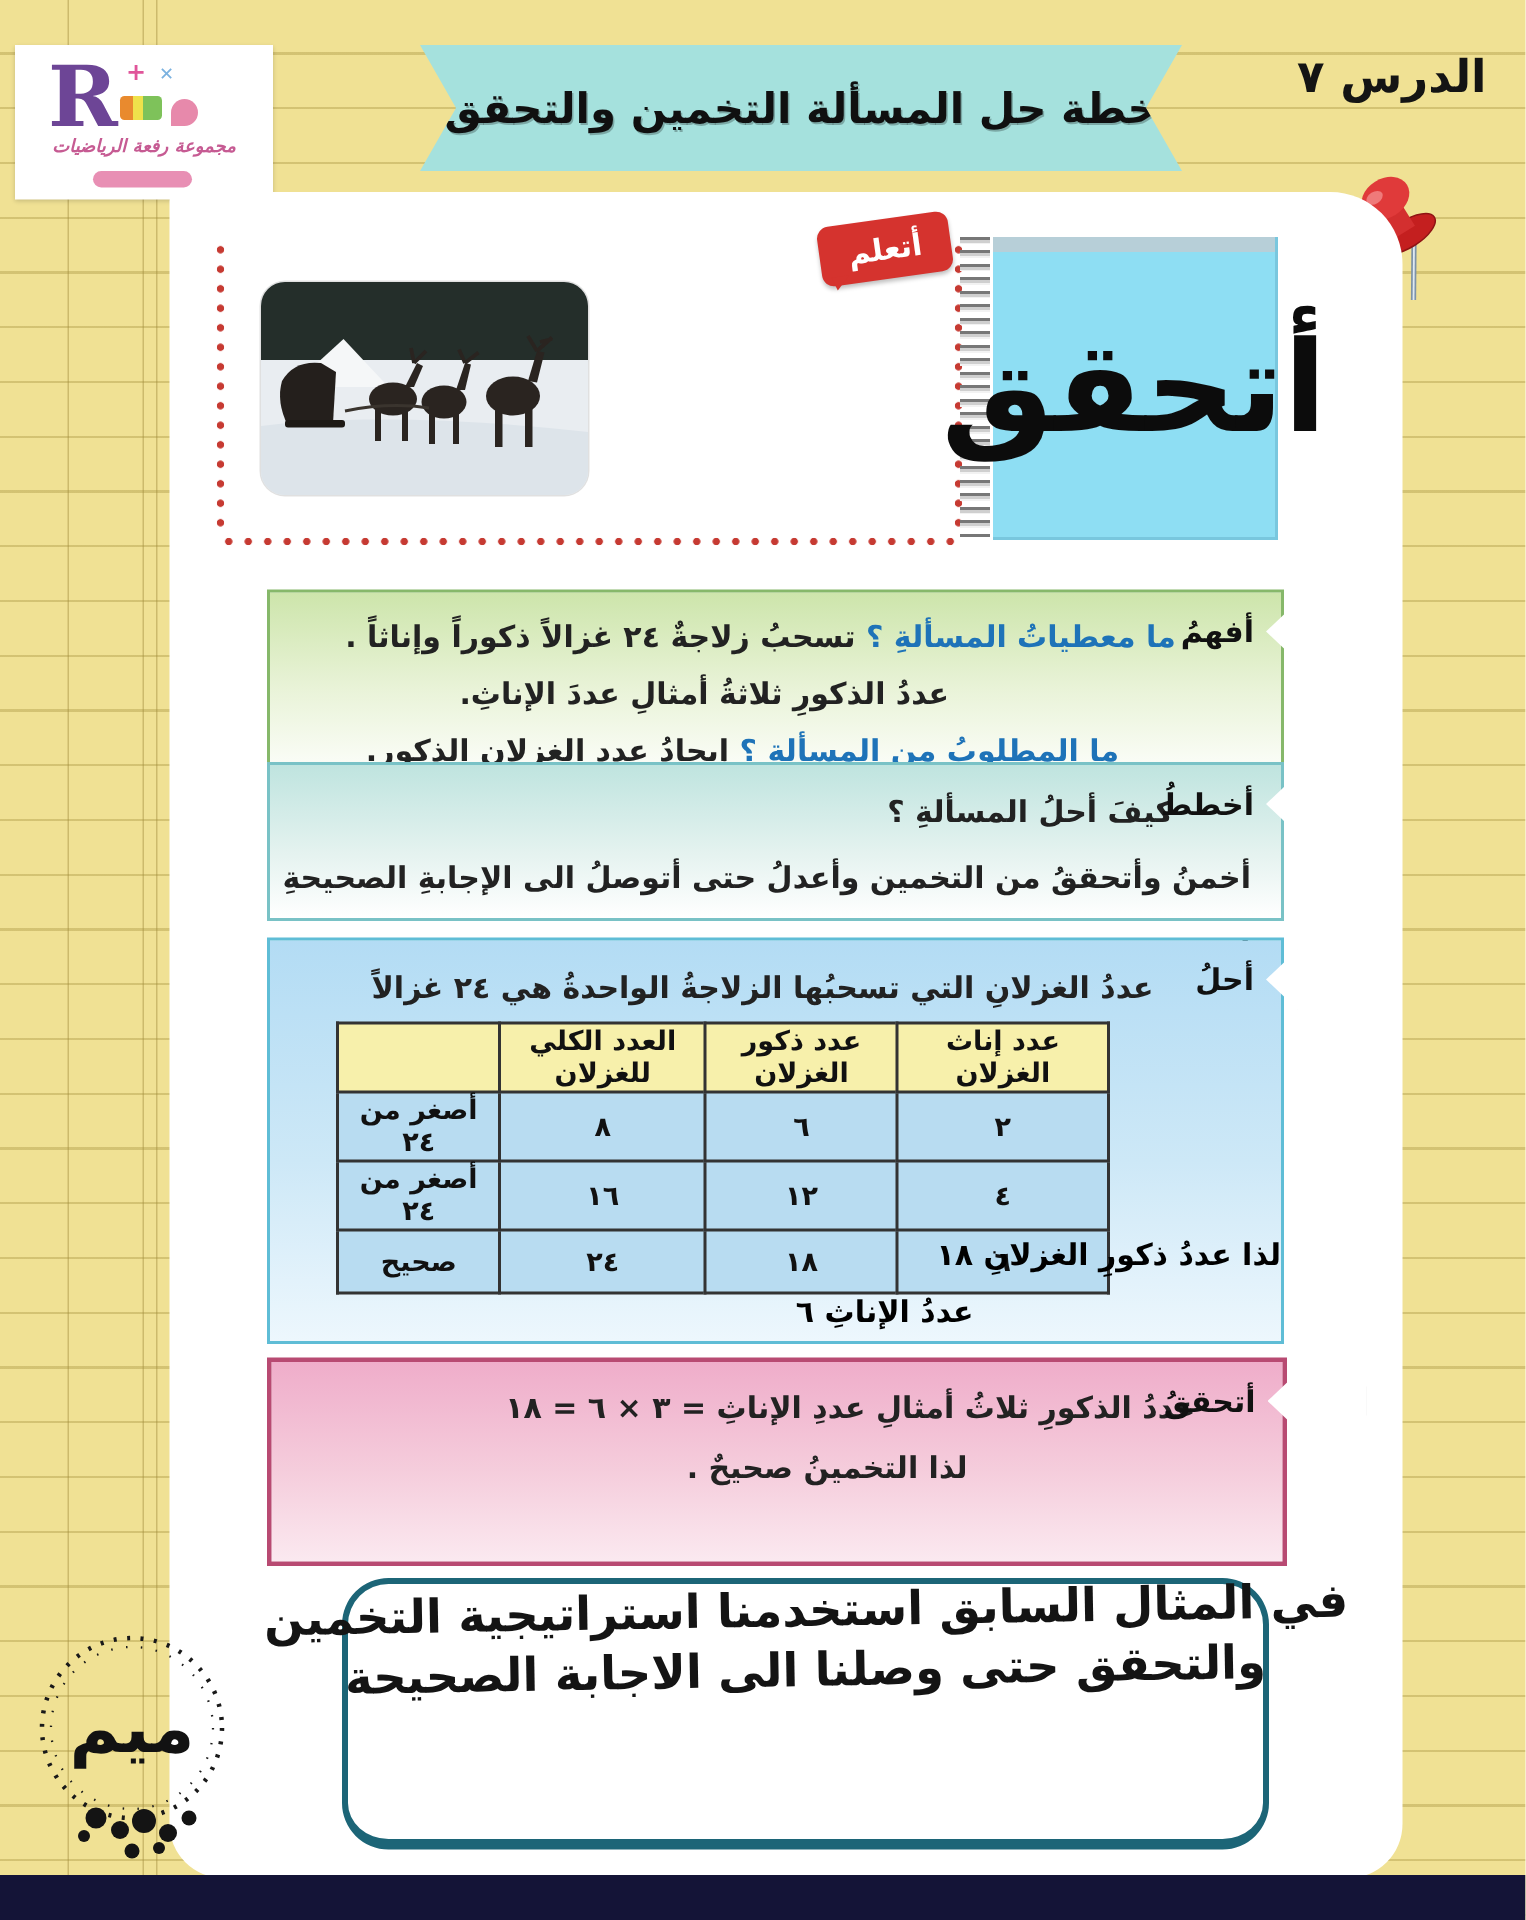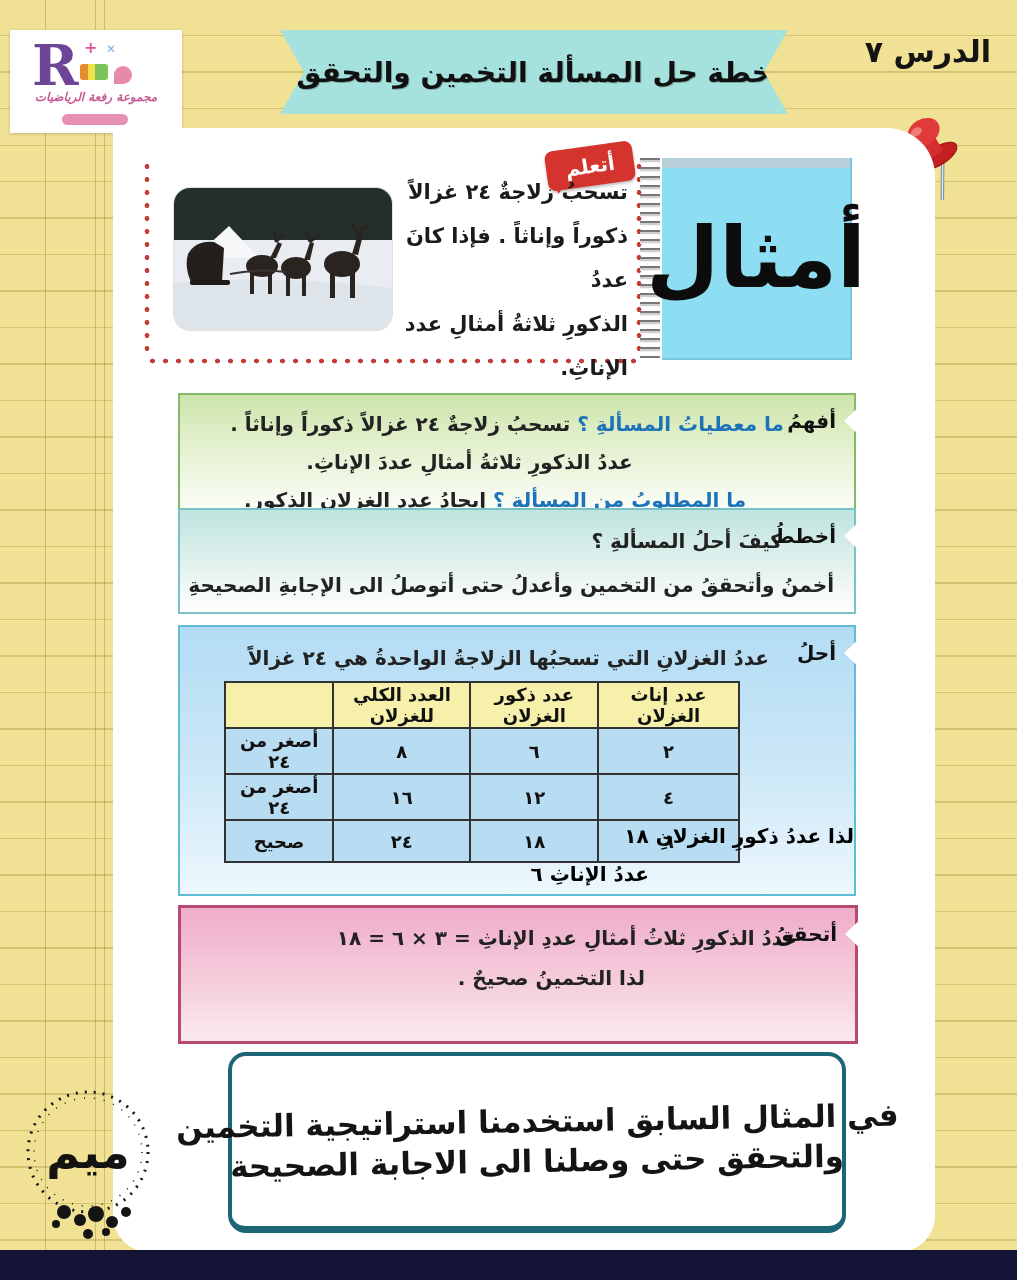--- a/index.html
+++ b/index.html
@@ -101,22 +101,22 @@
   .solve-c1{position:absolute;top:197px;right:0;left:0;font-size:20px;font-weight:700;}
   .solve-c2{position:absolute;top:235px;right:0;left:0;padding-right:205px;font-size:20px;font-weight:700;}
 
   .chk-line{font-size:20px;font-weight:700;color:#222;line-height:40px;}
   .chk1{padding:10px 58px 0 0;}
   .chk2{padding:0 148px 0 0;}
   .chk3{padding:0 210px 0 0;}
 
   
   .note-box{position:absolute;left:115px;top:924px;width:610px;height:170px;
-    border:4px solid #1c6577;border-bottom-width:7px;border-radius:18px;direction:rtl;
-    display:flex;flex-direction:column;align-items:center;justify-content:center;gap:4px;}
+    border:4px solid #1c6577;border-bottom-width:7px;border-radius:31px;direction:rtl;
+    display:flex;flex-direction:column;align-items:center;gap:4px;}
   .note-line{font-size:31px;font-weight:700;color:#141414;transform:rotate(-1deg);white-space:nowrap;}
 
   .stamp{position:absolute;left:12px;top:1080px;width:156px;height:168px;}
 </style>
 </head>
 <body>
 
 <div class="bg-lines"></div>
 <div class="vline v1"></div>
 <div class="vline v2"></div>
@@ -185,32 +185,26 @@
           <path d="M184,46 l-6,-10 M184,46 l10,-9 M186,40 l8,-2" stroke="#2a2420" stroke-width="2.5" fill="none"></path>
         </g>
         <path d="M56,86 q30,-6 56,-2" stroke="#3a342e" stroke-width="2" fill="none"></path>
       </svg>
     </div>
 
     <div class="learn-tag">
       <span>أتعلم</span>
     </div>
 
-    <div class="problem-text">
-      <div>تسحبُ زلاجةٌ ٢٤ غزالاً</div>
-      <div>ذكوراً وإناثاً . فإذا كانَ عددُ</div>
-      <div>الذكورِ ثلاثةُ أمثالِ عدد الإناثِ.</div>
-      <div>فما عددُ ذكورِ الغزلانِ ؟</div>
-    </div>
   </div>
 
   <div class="spiral"></div>
 
   <div class="methal-box">
-    <span class="methal-label">أمثال</span>
+    <span class="methal-label">أتحقق</span>
   </div>
 
   <div class="sect understand-box">
     <div class="section-label">
       <span class="arrow-icon"></span>
       <span class="lbl">أفهمُ</span>
     </div>
     <div class="body-line u-line1">
       <span class="blue">ما معطياتُ المسألةِ ؟</span>
       <span>تسحبُ زلاجةٌ ٢٤ غزالاً ذكوراً وإناثاً .</span>

